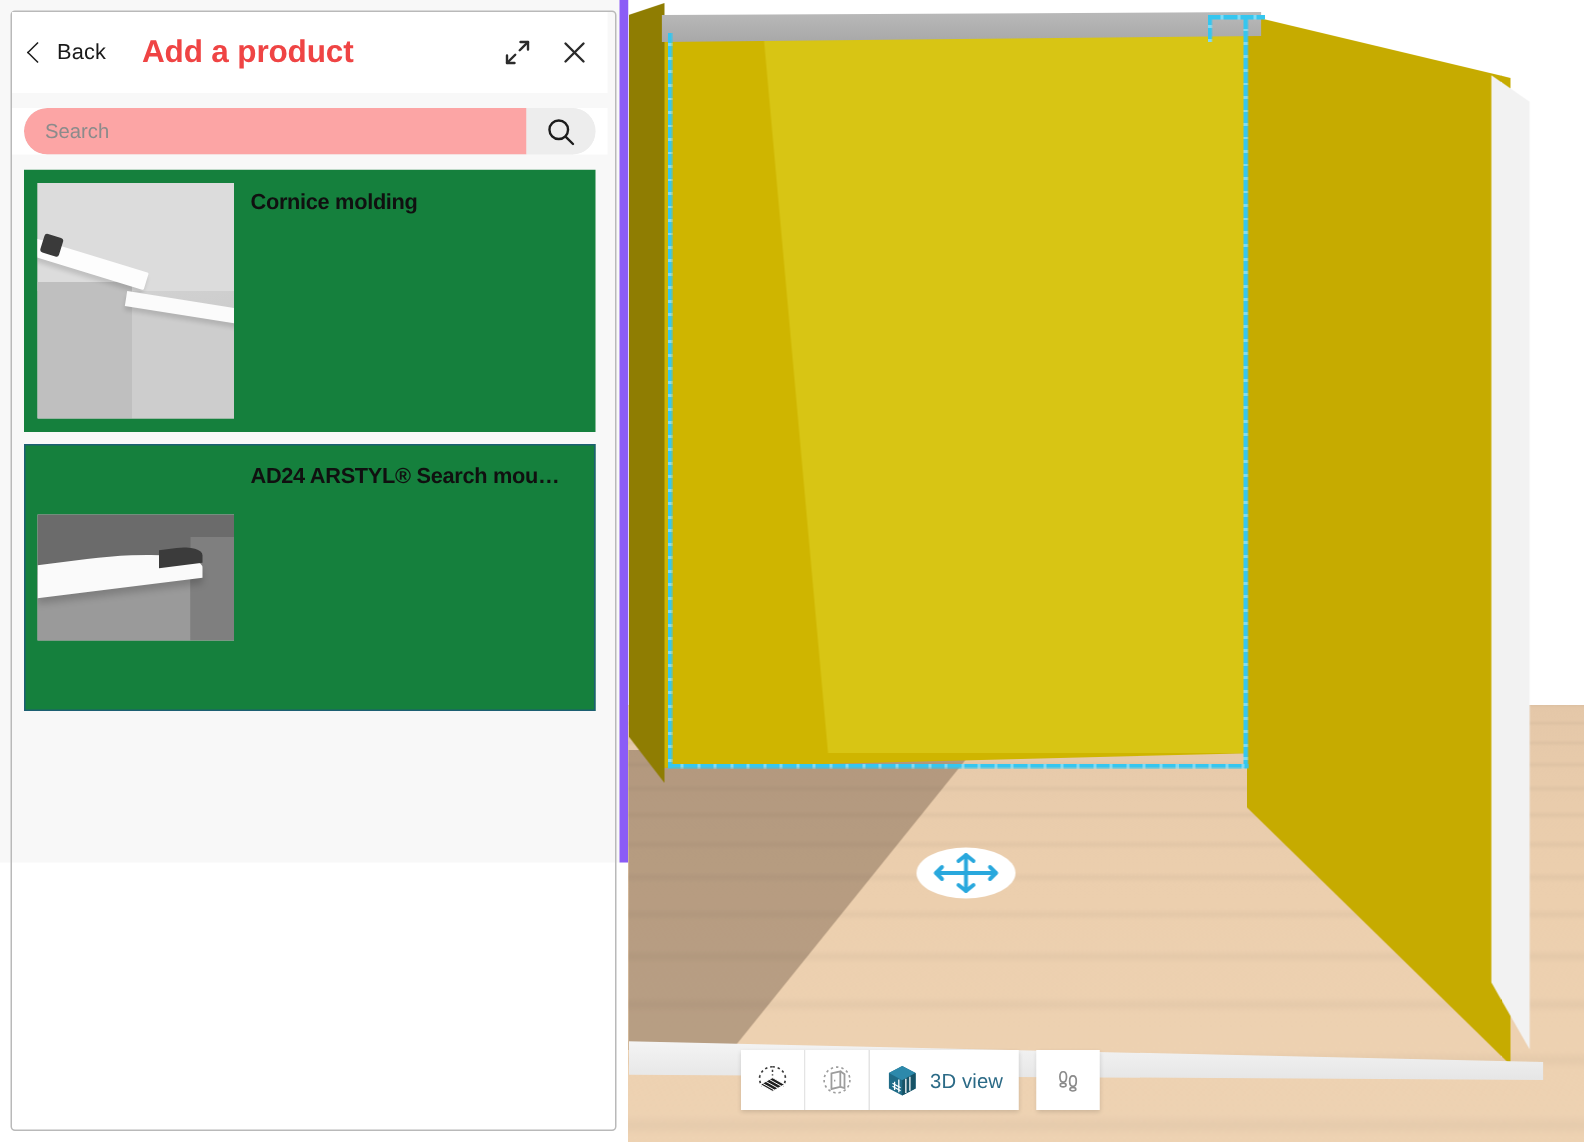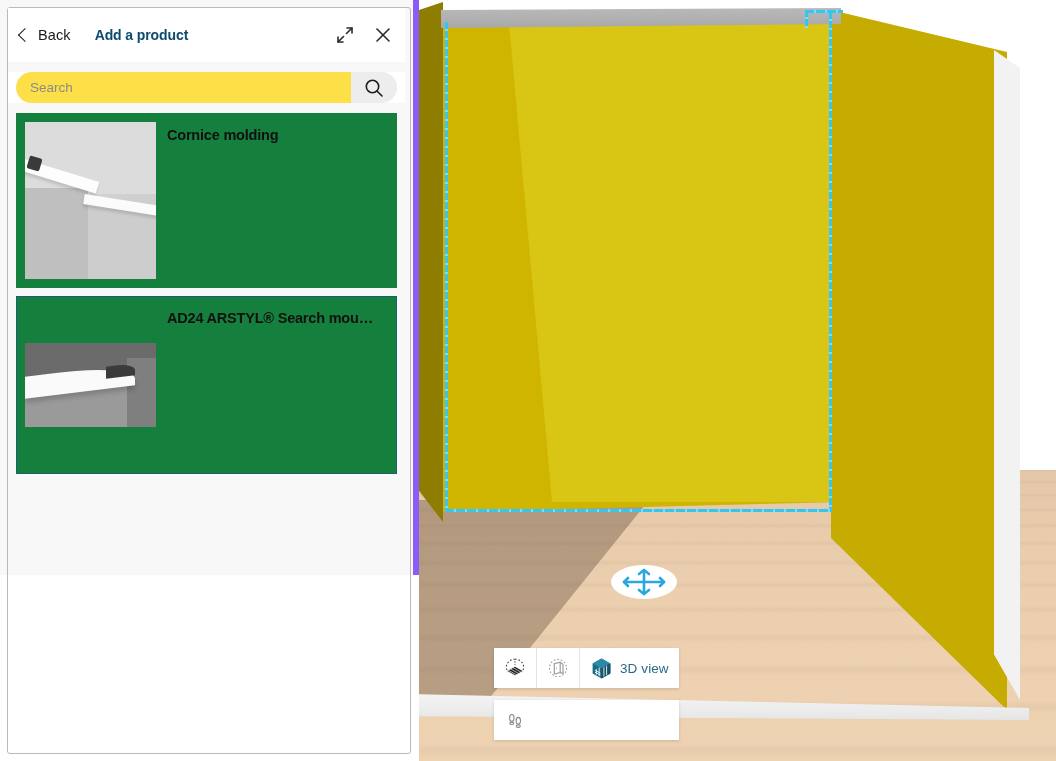--- a/index.html
+++ b/index.html
@@ -61,23 +61,23 @@
     border-bottom: 1.6px solid #1a1a1a;
     transform: rotate(45deg);
     margin-right: 1px;
   }
   .back-label {
     font-size: 14.5px;
     color: #1a1a1a;
     letter-spacing: .1px;
   }
   .panel-title {
-    font-size: 14px;
+    font-size: 21px;
     font-weight: bold;
-    color: #0c4a6e;
+    color: #ef4444;
     margin-left: 22px;
     letter-spacing: -.1px;
   }
   .header-actions {
     margin-left: auto;
     display: flex;
     align-items: center;
     gap: 18px;
   }
   .icon-btn { cursor: pointer; line-height: 0; display: block; }
@@ -96,21 +96,21 @@
     background: #ededed;
     display: flex;
     align-items: center;
     overflow: hidden;
   }
   .search-input {
     flex: 1 1 auto;
     height: 31px;
     border: none;
     outline: none;
-    background: #fde047;
+    background: #fca5a5;
     border-radius: 16px 0 0 16px;
     padding: 0 14px;
     font-family: "Liberation Sans", sans-serif;
     font-size: 13.5px;
     color: #333;
   }
   .search-input::placeholder { color: #8b8b8b; }
   .search-btn {
     width: 46px; height: 31px;
     background: #ededed;
@@ -323,21 +323,20 @@
     cursor: move;
   }
 
   
   .viewtoolbar {
     position: absolute;
     left: 75px; bottom: 21px;
     display: flex;
     gap: 12px;
     align-items: stretch;
-    flex-direction: column;
   }
   .tb-group {
     display: flex;
     background: #ffffff;
     box-shadow: 0 1px 3px rgba(0,0,0,.14);
   }
   .tb-btn {
     height: 40px;
     min-width: 41px;
     border: none;

